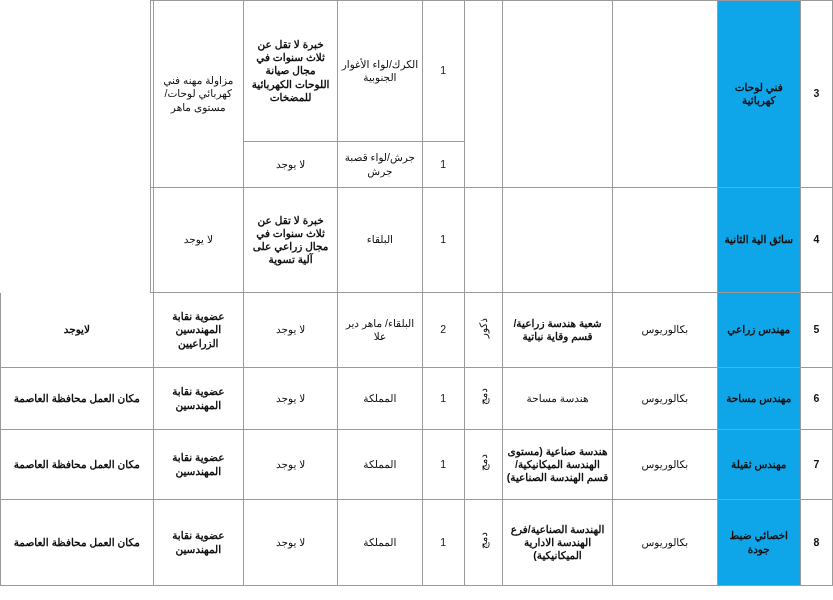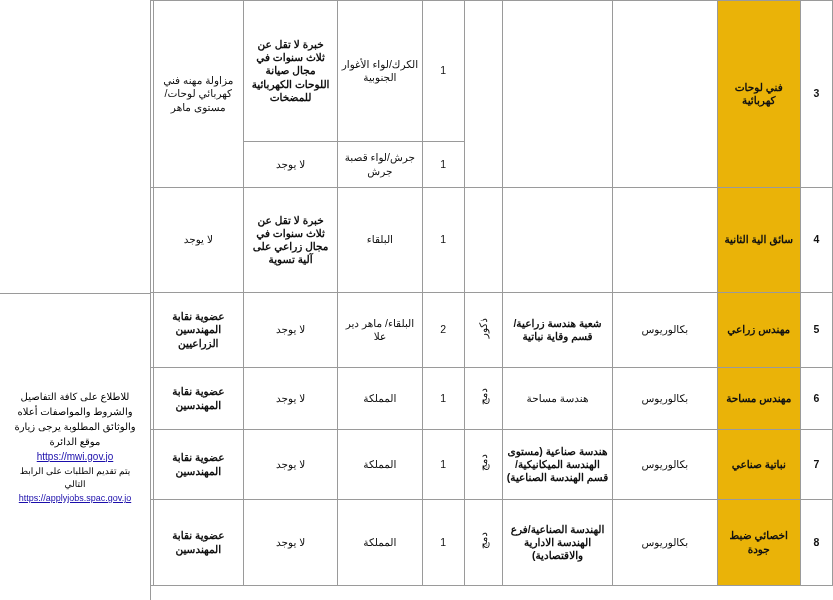--- a/index.html
+++ b/index.html
@@ -50,21 +50,21 @@
   col.c-other   { width: 152px; }
 
   .idx-cell {
     font-weight: bold;
     font-size: 12px;
     background: #ffffff;
   }
   .title-cell {
     font-weight: bold;
     font-size: 11.5px;
-    background: #eab308;
+    background: #0ea5e9;
   }
   .bold {
     font-weight: bold;
   }
   .vert {
     writing-mode: vertical-rl;
     text-orientation: mixed;
     transform: rotate(180deg);
     white-space: nowrap;
     font-size: 10.5px;
@@ -171,50 +171,41 @@
         <td><span class="vert">دمج</span></td>
         <td>1</td>
         <td>المملكة</td>
         <td>لا يوجد</td>
         <td class="small">عضوية نقابة المهندسين</td>
         <td class="small">مكان العمل محافظة العاصمة</td>
       </tr>
 
       <tr style="height:70px;">
         <td class="idx-cell">7</td>
-        <td class="title-cell">نباتية صناعي</td>
+        <td class="title-cell">مهندس ثقيلة</td>
         <td>بكالوريوس</td>
         <td class="small">هندسة صناعية (مستوى الهندسة الميكانيكية/قسم الهندسة الصناعية)</td>
         <td><span class="vert">دمج</span></td>
         <td>1</td>
         <td>المملكة</td>
         <td>لا يوجد</td>
         <td class="small">عضوية نقابة المهندسين</td>
         <td class="small">مكان العمل محافظة العاصمة</td>
       </tr>
 
       <tr style="height:86px;">
         <td class="idx-cell">8</td>
         <td class="title-cell">اخصائي ضبط جودة</td>
         <td>بكالوريوس</td>
-        <td class="small">الهندسة الصناعية/فرع الهندسة الادارية والاقتصادية)</td>
+        <td class="small">الهندسة الصناعية/فرع الهندسة الادارية الميكانيكية)</td>
         <td><span class="vert">دمج</span></td>
         <td>1</td>
         <td>المملكة</td>
         <td>لا يوجد</td>
         <td class="small">عضوية نقابة المهندسين</td>
         <td class="small">مكان العمل محافظة العاصمة</td>
       </tr>
     </tbody>
   </table>
 
-  <div style="position:absolute; left:0; top:293px; width:151px; height:307px; border-left:none; border-top:1px solid #9a9a9a; border-bottom:none; border-right:1px solid #9a9a9a; box-sizing:border-box; display:flex; align-items:center; justify-content:center; background:#fff;">
-    <div class="note-cell" style="direction:rtl;">
-      <span>للاطلاع على كافة التفاصيل والشروط والمواصفات أعلاه</span>
-      <span>والوثائق المطلوبة يرجى زيارة موقع الدائرة</span>
-      <a class="lnk" href="#">https://mwi.gov.jo</a>
-      <span class="plain">يتم تقديم الطلبات على الرابط التالي</span>
-      <a class="lnk2" href="#">https://applyjobs.spac.gov.jo</a>
-    </div>
-  </div>
 
   <div style="position:absolute; left:0; top:0; width:151px; height:293px; background:#ffffff; border-right:1px solid #9a9a9a; box-sizing:border-box;"></div>
 </div>
 
 </body></html>

